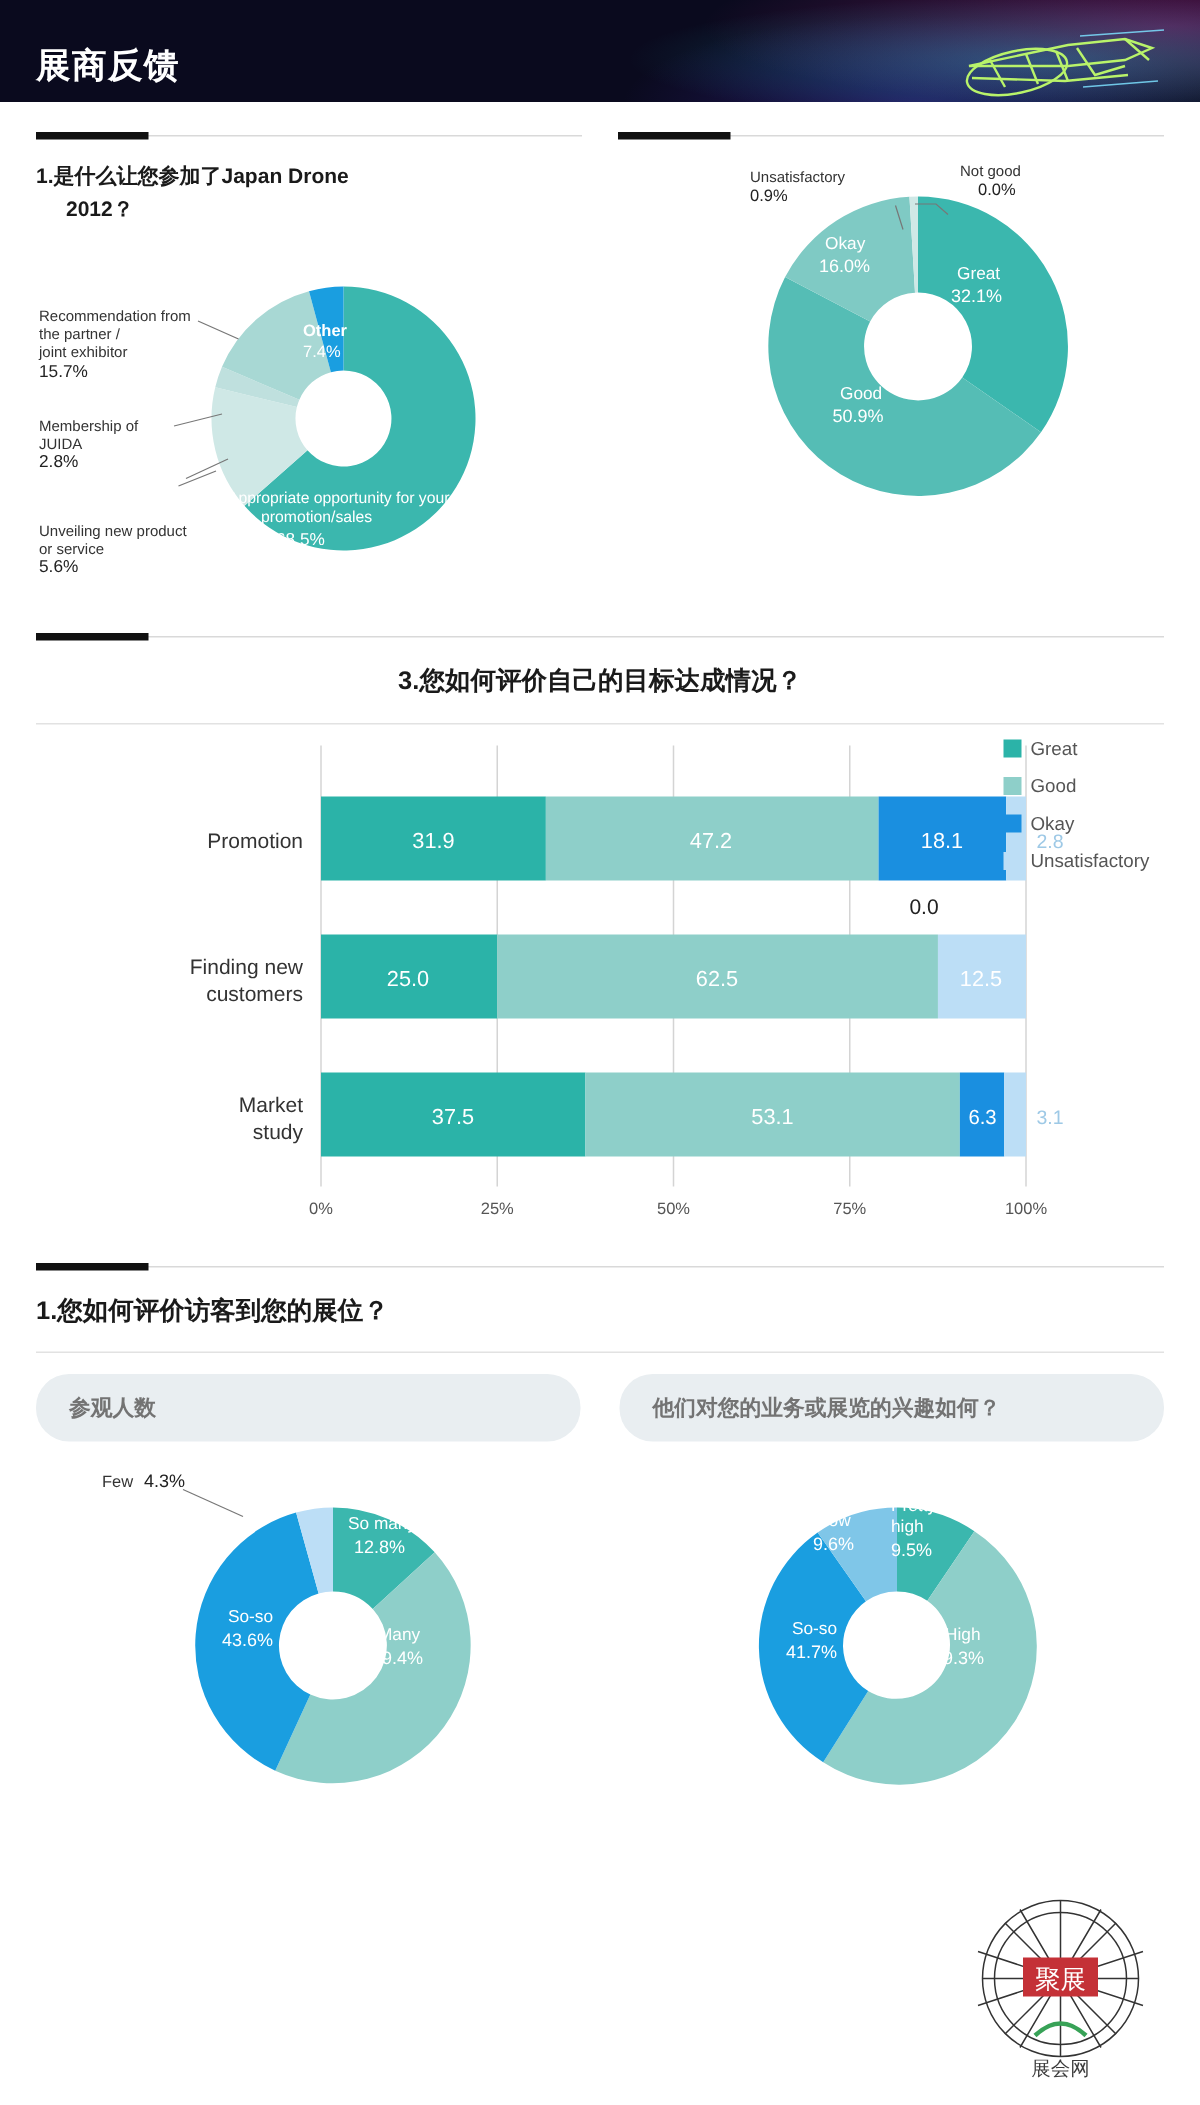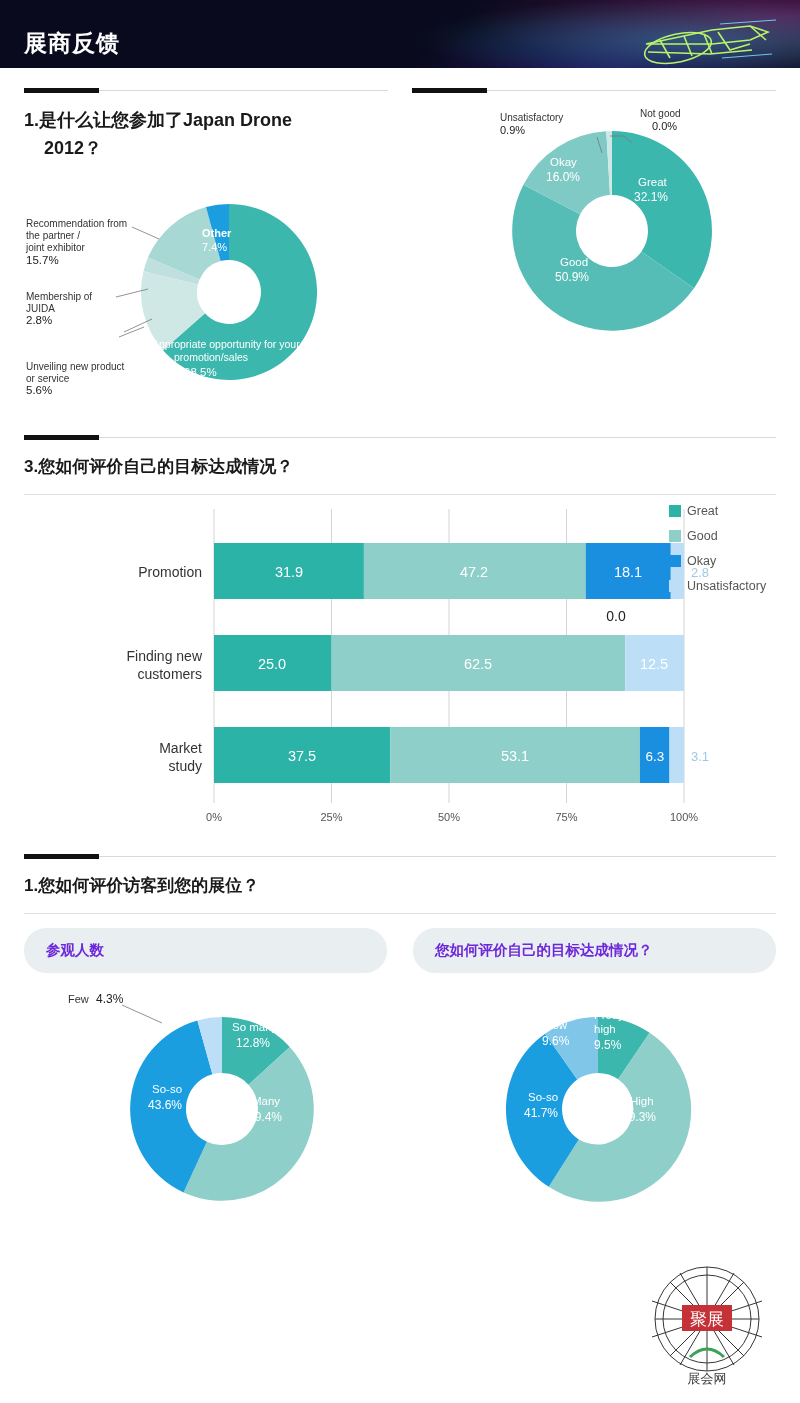--- a/index.html
+++ b/index.html
@@ -41,21 +41,21 @@
     position:relative;
     border-top:1px solid #d9d9d9;
     height:0;
     margin:0 24px;
   }
   .rule::before {
     content:""; position:absolute; left:0; top:-3px;
     width:75px; height:5px; background:#111;
   }
   .q-title {
-    font-size:18px; font-weight:bold; color:#1a1a1a;
+    font-size:14px; font-weight:bold; color:#1a1a1a;
     padding:16px 0 4px 0; line-height:1.55;
   }
   .q-title .indent { display:block; padding-left:20px; }
 
   .two-col { display:flex; }
   .col { width:50%; position:relative; }
   .col-left { padding-right:12px; }
   .col-right { padding-left:12px; }
   .col-rule { position:relative; border-top:1px solid #d9d9d9; height:0; }
   .col-rule::before {
@@ -63,21 +63,21 @@
     width:75px; height:5px; background:#111;
   }
 
   svg { display:block; overflow:visible; }
 
   .lbl { font-family:"Liberation Sans", sans-serif; }
 
   
   .pill {
     background:#e9eef1; border-radius:22px;
-    padding:13px 22px; font-size:14.5px; color:#6d28d9;
+    padding:13px 22px; font-size:14.5px; color:#737373;
     font-weight:bold;
   }
   .pill-row { display:flex; gap:26px; padding-top:14px; }
   .pill-row > div { flex:1; }
 
   
   .watermark { position:absolute; right:18px; bottom:10px; width:150px; height:140px; opacity:0.95; }
 </style>
 </head>
 <body>
@@ -188,21 +188,21 @@
 
         <text class="lbl" x="148" y="175" font-size="11.5" fill="#ffffff">Good</text>
         <text class="lbl" x="143" y="190" font-size="12" fill="#ffffff">50.9%</text>
       </svg>
     </div>
   </div>
 </div>
 
 <div class="rule" style="margin-top:10px;"></div>
 <div class="section">
-  <div class="q-title" style="font-size:17px;">
+  <div class="q-title" style="font-size:17px;text-align:center;">
     <span>3.您如何评价自己的目标达成情况？</span>
   </div>
   <div style="border-top:1px solid #e2e2e2; margin-top:10px;"></div>
 
   <svg width="752" height="345" viewBox="0 0 752 345">
 
     <g stroke="#d4d4d4" stroke-width="1">
       <line x1="190" y1="14" x2="190" y2="308"></line>
       <line x1="307.5" y1="14" x2="307.5" y2="308"></line>
       <line x1="425" y1="14" x2="425" y2="308"></line>
@@ -270,21 +270,21 @@
 
 <div class="rule" style="margin-top:16px;"></div>
 <div class="section">
   <div class="q-title" style="font-size:17px;">
     <span>1.您如何评价访客到您的展位？</span>
   </div>
   <div style="border-top:1px solid #e2e2e2; margin-top:10px;"></div>
 
   <div class="pill-row">
     <div class="pill">参观人数</div>
-    <div class="pill">您如何评价自己的目标达成情况？</div>
+    <div class="pill">他们对您的业务或展览的兴趣如何？</div>
   </div>
 
   <div class="two-col" style="margin-top:4px;align-items:center;">
 
     <div class="col">
       <svg width="376" height="250" viewBox="0 0 376 250">
         <g transform="translate(198,132)">
 
           <path d="M 0 -92 A 92 92 0 0 1 67.8 -62.1 L 26.5 -24.3 A 36 36 0 0 0 0 -36 Z" fill="#3bb7ae"></path>
 

